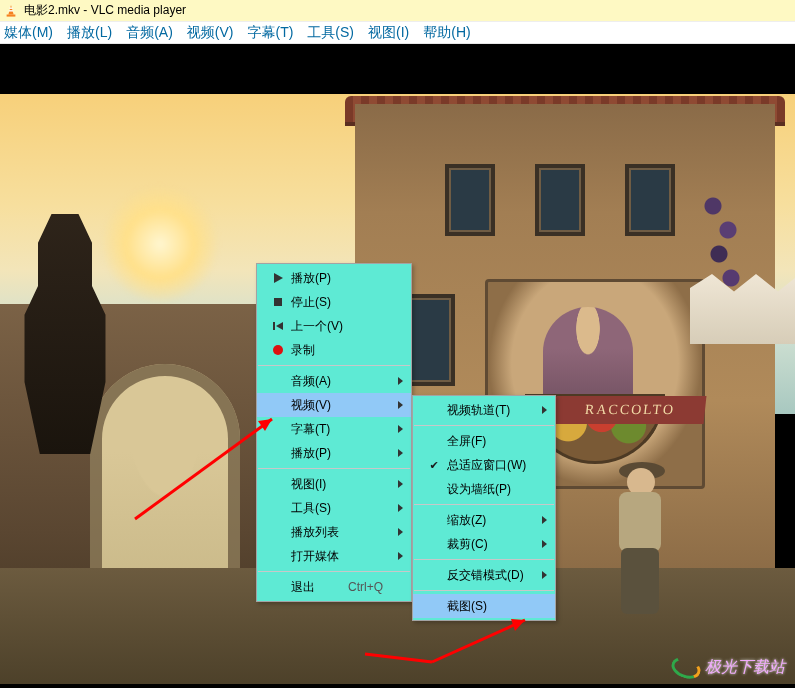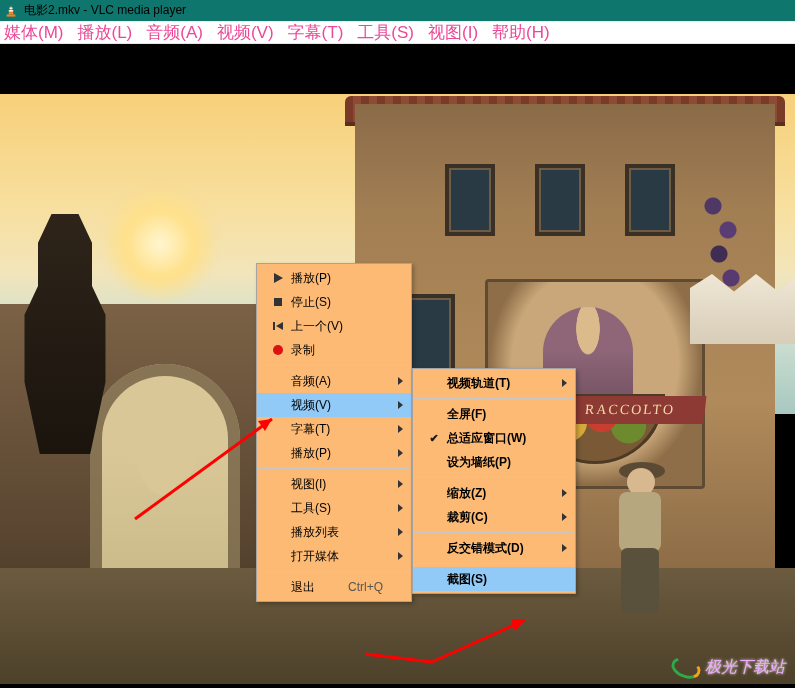--- a/index.html
+++ b/index.html
@@ -1,21 +1,21 @@
 <!DOCTYPE html>
 <html><head>
 <meta charset="utf-8">
 <style>
   * { margin: 0; padding: 0; box-sizing: border-box; }
   body { font-family: "Microsoft YaHei", Arial, sans-serif; font-size: 12px; background: #fff; width: 795px; height: 688px; overflow: hidden; position: relative; }
-  .titlebar { height: 22px; display: flex; align-items: center; padding: 0 4px; background: #0f766e; border-bottom: 1px solid #eee; }
+  .titlebar { height: 22px; display: flex; align-items: center; padding: 0 4px; background: #fef9c3; border-bottom: 1px solid #eee; }
   .vlc-cone { width: 14px; height: 14px; margin-right: 6px; }
   .title-text { font-size: 12px; color: #000; }
   .menubar { height: 22px; display: flex; align-items: center; padding: 0 4px; gap: 14px; background: #fff; border-bottom: 1px solid #e6e6e6; }
-  .menubar span { font-size: 17px; color: #ec4899; cursor: default; }
+  .menubar span { font-size: 14px; color: #0369a1; cursor: default; }
   .video-area { position: relative; width: 795px; height: 644px; background: #000; overflow: hidden; }
   
   .scene { position: absolute; inset: 0; }
   .sky { position: absolute; top: 50px; left: 0; right: 0; height: 320px;
     background: linear-gradient(180deg, #f7d07a 0%, #f7df9e 35%, #f3e5b9 55%, #cfe0d2 75%, #a8c8c0 100%); }
   .letterbox-top { position:absolute; top:0; left:0; right:0; height:50px; background:#000; }
   .letterbox-bot { position:absolute; bottom:0; left:0; right:0; height:4px; background:#000; }
   .sun { position: absolute; top: 140px; left: 100px; width: 120px; height: 120px; border-radius: 50%;
     background: radial-gradient(circle, #fff6d0 0%, #ffe08a 40%, rgba(255,224,138,0) 70%); filter: blur(2px);}
   .house { position: absolute; top: 60px; right: 20px; width: 420px; height: 540px;
@@ -63,21 +63,21 @@
   .laundry{position:absolute; top:230px; right:-5px; width:110px; height:70px;
     background:linear-gradient(180deg,#efe6d5 0%, #d7cdb8 100%);
     clip-path:polygon(0 20%,20% 0,40% 25%,60% 0,80% 25%,100% 0,100% 100%,0 100%);}
   .vines{position:absolute; top:138px; right:40px; width:60px; height:120px;
     background: radial-gradient(circle at 30% 20%, #4f3766 0 8px, transparent 9px),
                 radial-gradient(circle at 55% 40%, #5a3e73 0 8px, transparent 9px),
                 radial-gradient(circle at 40% 60%, #3f2d54 0 8px, transparent 9px),
                 radial-gradient(circle at 60% 80%, #563a70 0 8px, transparent 9px);}
 
   
-  .ctx { position:absolute; background:#fdba74; border:1px solid #a3a3a3; box-shadow:2px 2px 4px rgba(0,0,0,0.25);
+  .ctx { position:absolute; background:#5eead4; border:1px solid #a3a3a3; box-shadow:2px 2px 4px rgba(0,0,0,0.25);
     font-size:12px; padding:2px 0; }
   .ctx .row { display:flex; align-items:center; height:24px; padding:0 28px 0 8px; position:relative; white-space:nowrap; }
   .ctx .row.hover { background:#91c9f7; }
   .ctx .sep { height:1px; background:#c8c8c8; margin:3px 1px; }
   .ctx .iconcell { width:26px; display:inline-flex; justify-content:center; }
   .ctx .lbl { flex:1; }
   .ctx .sc  { color:#555; margin-left:24px; }
   .ctx .arrow { position:absolute; right:8px; top:50%; transform:translateY(-50%); }
   .ctx .arrow::before{content:""; display:block; border-left:5px solid #333; border-top:4px solid transparent; border-bottom:4px solid transparent;}
   .chk::before{ content:"✔"; font-size:11px; color:#1a1a1a; }
@@ -225,21 +225,21 @@
         <span class="arrow"></span>
     </div>
     <div class="sep"></div>
     <div class="row">
       <span class="iconcell"></span>
         <span class="lbl">退出</span>
       <span class="sc">Ctrl+Q</span>
     </div>
   </div>
 
-  <div class="ctx" style="left:412px; top:324px; width:164px;font-weight:bold;">
+  <div class="ctx" style="left:412px; top:351px; width:144px;">
     <div class="row">
       <span class="iconcell"></span>
         <span class="lbl">视频轨道(T)</span>
         <span class="arrow"></span>
     </div>
     <div class="sep"></div>
     <div class="row">
       <span class="iconcell"></span>
         <span class="lbl">全屏(F)</span>
     </div>

